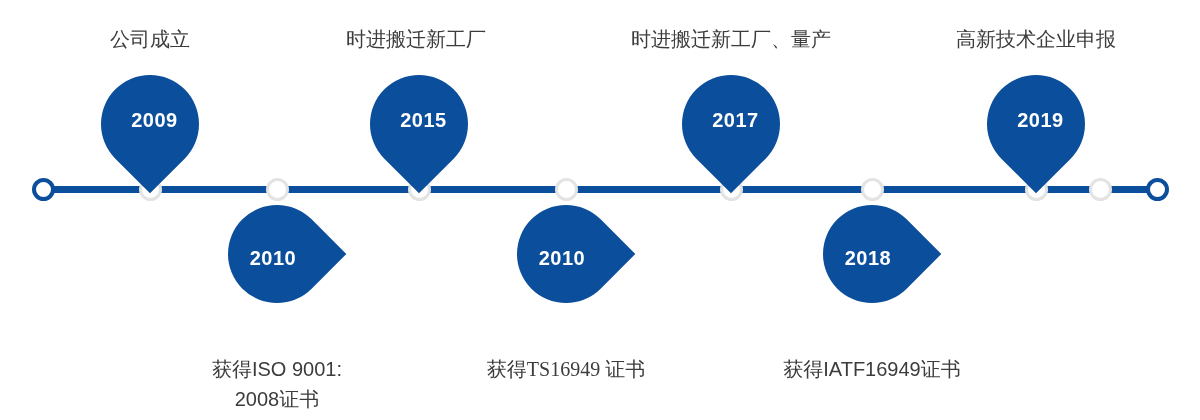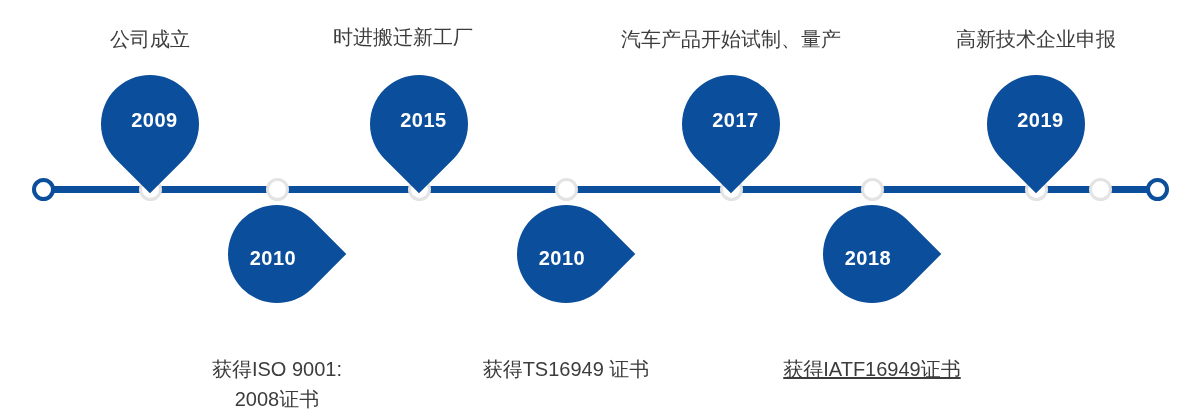--- a/index.html
+++ b/index.html
@@ -121,32 +121,32 @@
       </div>
       <div class="caption top" style="left: -30px;">公司成立</div>
       <div class="pin down" style="left: 228px; top: 205px; transform: rotate(45deg);">
         <span class="pin-year" style="transform: translateY(6px) rotate(-45deg);">2010</span>
       </div>
       <div class="caption bottom" style="left: 97px;">获得ISO 9001:
 2008证书</div>
       <div class="pin up" style="left: 370px; top: 75px; transform: rotate(45deg);">
         <span class="pin-year" style="transform: translateY(-6px) rotate(-45deg);">2015</span>
       </div>
-      <div class="caption top" style="left: 223px; font-family: Liberation Mono, monospace;">时进搬迁新工厂</div>
+      <div class="caption top" style="left: 236px;">时进搬迁新工厂</div>
       <div class="pin down" style="left: 517px; top: 205px; transform: rotate(45deg);">
         <span class="pin-year" style="transform: translateY(6px) rotate(-45deg);">2010</span>
       </div>
-      <div class="caption bottom" style="left: 386px;">获得TS16949 证书</div>
+      <div class="caption bottom" style="left: 386px; font-family: Liberation Serif, serif;">获得TS16949 证书</div>
       <div class="pin up" style="left: 682px; top: 75px; transform: rotate(45deg);">
         <span class="pin-year" style="transform: translateY(-6px) rotate(-45deg);">2017</span>
       </div>
-      <div class="caption top" style="left: 551px;">汽车产品开始试制、量产</div>
+      <div class="caption top" style="left: 551px;">时进搬迁新工厂、量产</div>
       <div class="pin down" style="left: 823px; top: 205px; transform: rotate(45deg);">
         <span class="pin-year" style="transform: translateY(6px) rotate(-45deg);">2018</span>
       </div>
-      <div class="caption bottom" style="left: 692px; text-decoration: underline;">获得IATF16949证书</div>
+      <div class="caption bottom" style="left: 692px;">获得IATF16949证书</div>
       <div class="pin up" style="left: 987px; top: 75px; transform: rotate(45deg);">
         <span class="pin-year" style="transform: translateY(-6px) rotate(-45deg);">2019</span>
       </div>
       <div class="caption top" style="left: 856px;">高新技术企业申报</div>
     </div>
 
 </div>
 
 </body></html>

